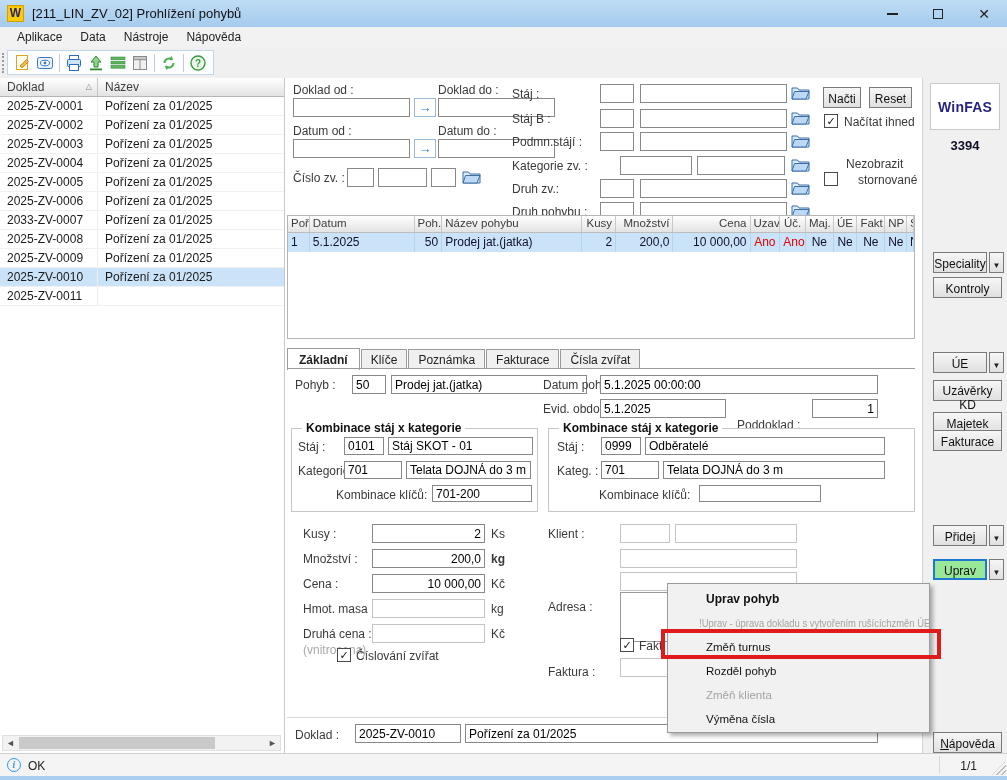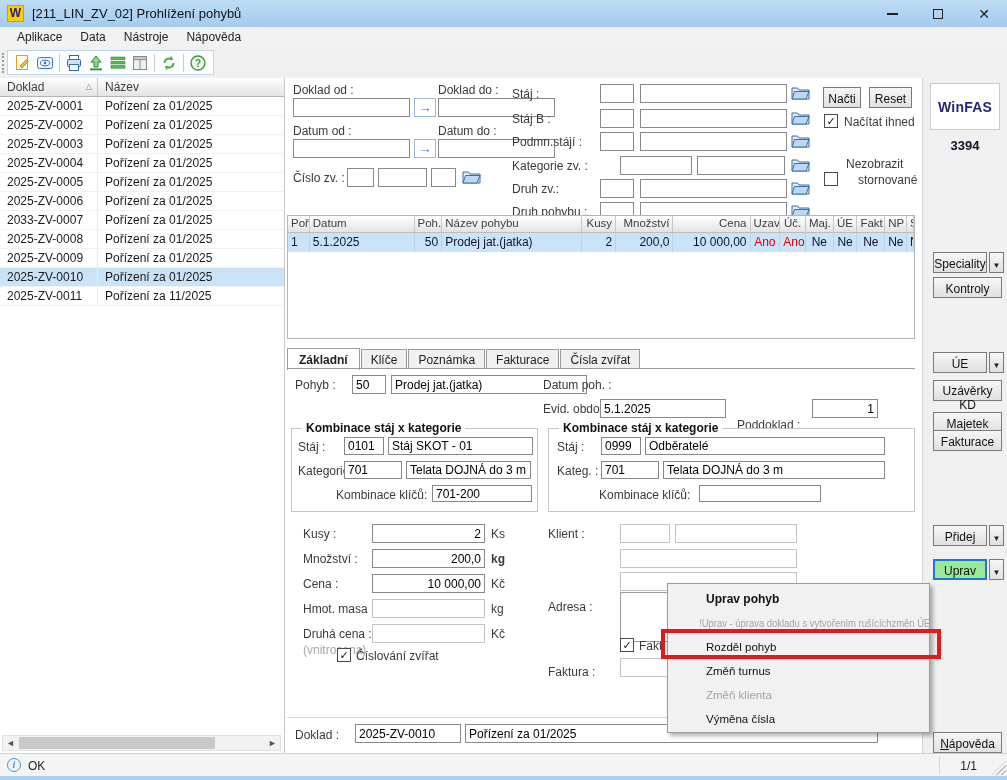--- a/index.html
+++ b/index.html
@@ -233,21 +233,20 @@
         <div class="lrow">
           <div class="lc1">2025-ZV-0009</div>
           <div class="lc2">Pořízení za 01/2025</div>
         </div>
         <div class="lrow sel">
           <div class="lc1">2025-ZV-0010</div>
           <div class="lc2">Pořízení za 01/2025</div>
         </div>
         <div class="lrow">
           <div class="lc1">2025-ZV-0011</div>
-          <div class="lc2">Pořízení za 11/2025</div>
         </div>
       </div>
     <div id="lscroll">
       <span class="sarrow" style="left:0;">◄</span>
       <div id="sthumb"></div>
       <span class="sarrow" style="right:0;">►</span>
     </div>
   </div>
 
   <div id="center">
@@ -370,20 +369,21 @@
         <div class="tab">Poznámka</div>
         <div class="tab">Fakturace</div>
         <div class="tab">Čísla zvířat</div>
       </div>
     <div class="sep" style="left:2px;width:628px;top:290px;border-color:#9B9B9B;"></div>
 
     <div class="lbl" style="left:10px;top:300px;">Pohyb :</div>
     <input class="inp" style="left: 67px; top: 297px; width: 34px;" value="50">
     <input class="inp" style="left: 106px; top: 297px; width: 196px;" value="Prodej jat.(jatka)">
     <div class="lbl" style="left:258px;top:300px;">Datum poh. :</div>
+    <input class="inp" style="left: 315px; top: 297px; width: 278px;" value="5.1.2025 00:00:00">
     <div class="lbl" style="left:258px;top:324px;">Evid. období :</div>
     <input class="inp" style="left: 315px; top: 321px; width: 126px;" value="5.1.2025">
     <div class="lbl" style="left:452px;top:324px;margin-top:16px;">Poddoklad :</div>
     <input class="inp r" style="left: 527px; top: 321px; width: 66px;" value="1">
 
     <div class="fset" style="left:6px;top:350px;width:247px;height:84px;">
       <span class="legend">Kombinace stáj x kategorie</span>
       <span class="flbl" style="left:6px;top:11px;">Stáj :</span>
       <input class="finp" style="left: 52px; top: 8px; width: 40px;" value="0101">
       <input class="finp" style="left: 96px; top: 8px; width: 145px;" value="Stáj SKOT - 01">
@@ -471,22 +471,22 @@
     <button class="sidearrow" style="top:447px;">▼</button>
     <button class="sideb green" style="top:481px;">Uprav</button>
     <button class="sidearrow" style="top:481px;">▼</button>
 
     <button class="sideb wide" style="top:654px;" id="btn-napoveda">Nápověda</button>
   </div>
 
   <div id="ctxmenu">
       <div class="cmi bold">Uprav pohyb</div>
       <div class="cmi disabled" style="transform: scaleX(0.82); transform-origin: left center;">!Uprav - úprava dokladu s vytvořením rušícíchzměn ÚE</div>
+      <div class="cmi">Změň turnus</div>
       <div class="cmi">Rozděl pohyb</div>
-      <div class="cmi">Změň turnus</div>
       <div class="cmi disabled">Změň klienta</div>
       <div class="cmi">Výměna čísla</div>
     </div>
   <div id="redbox"></div>
 
   <div id="statusbar">
     <span id="infoicon">i</span>
     <span id="statusmsg">OK</span>
     <span id="statdiv"></span>
     <span id="pager">1/1</span>

